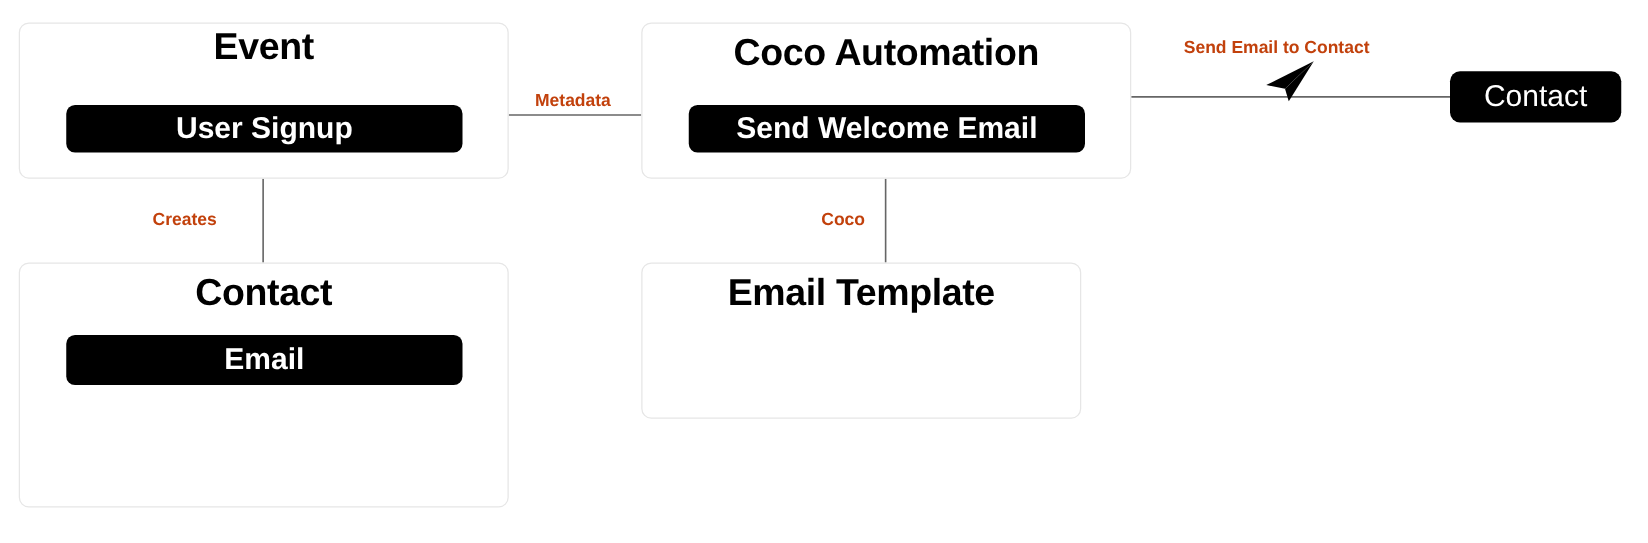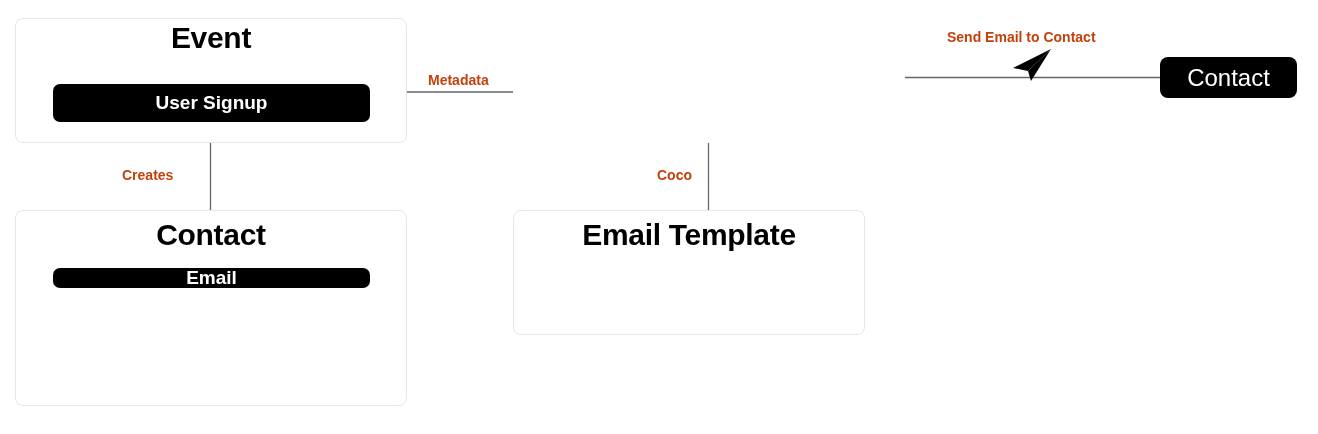--- a/index.html
+++ b/index.html
@@ -47,21 +47,21 @@
     letter-spacing: -0.3px;
     line-height: 1;
     text-align: center;
     width: 100%;
   }
   .pill {
     box-sizing: border-box;
     background: #000000;
     color: #ffffff;
     border-radius: 7px;
-    font-size: 19px;
+    font-size: 24px;
     font-weight: bold;
     line-height: 1.28;
     text-align: center;
     display: flex;
     align-items: center;
     justify-content: center;
     width: 100%;
   }
 
   
@@ -70,21 +70,21 @@
   #card-event .pill { position: absolute; left: 37px; top: 65px; width: 317px; height: 38px; }
 
   
   #card-automation { left: 513px; top: 18px; width: 392px; height: 125px; }
   #card-automation .card-title { margin-top: 9px; }
   #card-automation .pill { position: absolute; left: 37px; top: 65px; width: 317px; height: 38px; }
 
   
   #card-contact { left: 15px; top: 210px; width: 392px; height: 196px; }
   #card-contact .card-title { margin-top: 9px; }
-  #card-contact .pill-email { position: absolute; left: 37px; top: 57px; width: 317px; height: 20px; }
+  #card-contact .pill-email { position: absolute; left: 37px; top: 57px; width: 317px; height: 40px; }
   #card-contact .pill-meta {
     position: absolute; left: 37px; top: 111px; width: 317px; height: 64px;
     flex-direction: column; white-space: pre-line;
   }
 
   
   #card-template { left: 513px; top: 210px; width: 352px; height: 125px; }
   #card-template .card-title { margin-top: 9px; }
   #card-template .pill { position: absolute; left: 37px; top: 65px; width: 317px; height: 38px; }
 
@@ -140,20 +140,24 @@
     <line x1="708.5" y1="143" x2="708.5" y2="210" stroke="#666666" stroke-width="1.3"></line>
 
     <line x1="905" y1="77.5" x2="1160" y2="77.5" stroke="#666666" stroke-width="1.3"></line>
   </svg>
 
   <div class="card" id="card-event">
     <div class="card-title">Event</div>
     <div class="pill">User Signup</div>
   </div>
 
+  <div class="card" id="card-automation">
+    <div class="card-title">Coco Automation</div>
+    <div class="pill">Send Welcome Email</div>
+  </div>
 
   <div class="card" id="card-contact">
     <div class="card-title">Contact</div>
     <div class="pill pill-email">Email</div>
   </div>
 
   <div class="card" id="card-template">
     <div class="card-title">Email Template</div>
   </div>
 

